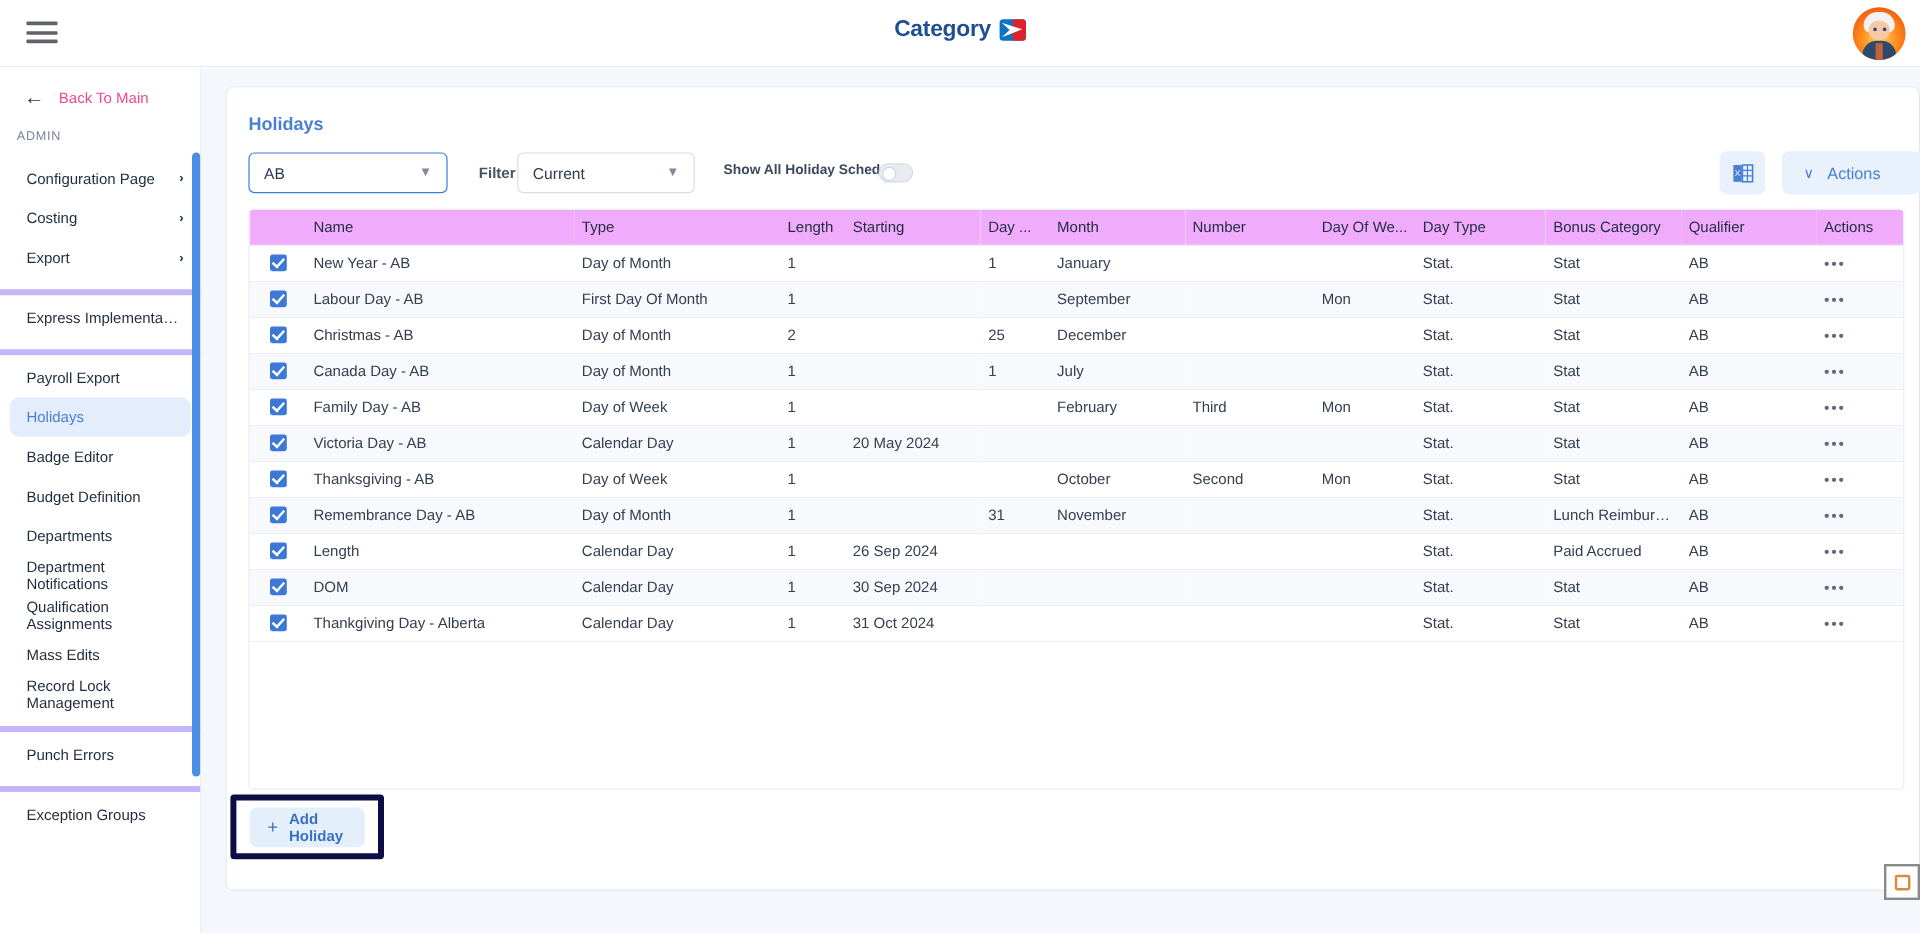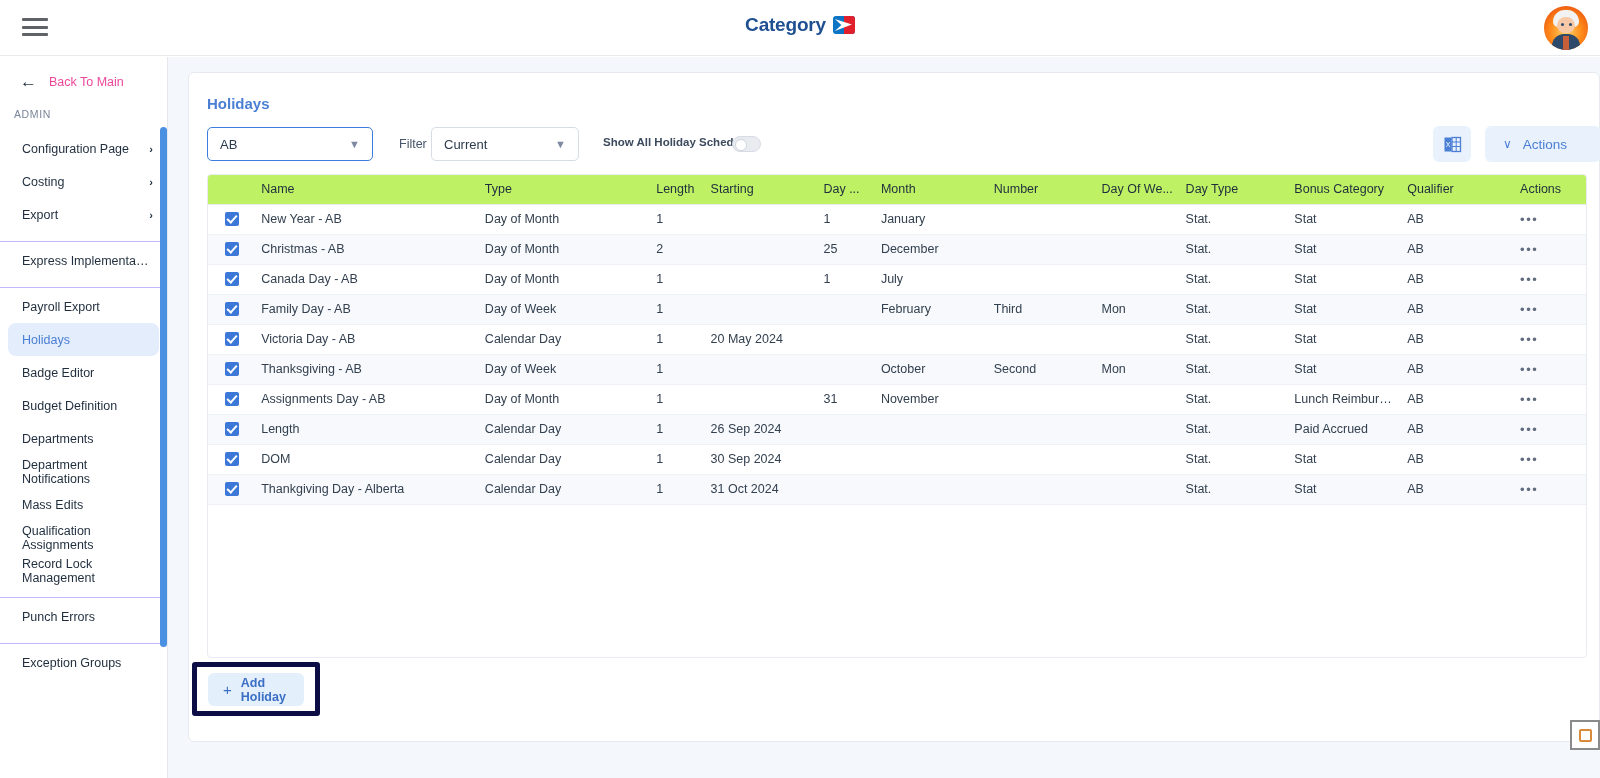--- a/index.html
+++ b/index.html
@@ -70,21 +70,21 @@
   .back-row {
     display: flex; align-items: center; gap: 12px;
     padding: 16px 0 14px 20px; cursor: pointer;
   }
   .back-arrow { font-size: 17px; color: #1f2d3d; line-height: 1; }
   .back-label { font-size: 12.5px; color: #ec4899; }
   .section-label {
     font-size: 10.5px; color: #7a8699; letter-spacing: 0.6px;
     padding: 4px 0 10px 14px; font-weight: normal;
   }
-  .nav-group { border-bottom: 1px solid #c4b5fd; padding: 2px 0 10px 0; }
+  .nav-group { border-bottom: 5px solid #c4b5fd; padding: 2px 0 10px 0; }
   .nav-group.last { border-bottom: none; }
   .nav-item {
     display: flex; align-items: center; justify-content: space-between;
     height: 33px; padding: 0 14px 0 22px; cursor: pointer;
     font-size: 12.5px; color: #1f2d3d;
   }
   .nav-item .chev { font-size: 11px; color: #1f2d3d; font-weight: bold; }
   .nav-item.active {
     background: #e3edfb; color: #4a7fd4; border-radius: 8px;
     margin: 0 8px 0 8px; padding-left: 14px;
@@ -115,21 +115,21 @@
   .toolbar { position: absolute; left: 207px; top: 127px; width: 1380px; height: 36px; }
   .select-box {
     position: absolute; height: 34px; border-radius: 5px; background: #fff;
     display: flex; align-items: center; justify-content: space-between;
     padding: 0 12px; font-size: 13px; color: #2b3a4d; cursor: pointer;
   }
   .select-box.primary { left: 0; top: 0; width: 166px; border: 1.6px solid #3b7ddd; }
   .select-box.secondary { left: 224px; top: 0; width: 148px; border: 1px solid #d6dde7; }
   .select-chev { color: #7e8aa0; font-size: 11px; }
   .filter-label {
-    position: absolute; left: 192px; top: 10px; font-size: 12.5px; color: #46546a;
+    position: absolute; left: 192px; top: 10px; font-size: 12.5px; color: #46546a; font-weight: bold;
   }
   .toggle-label {
     position: absolute; left: 396px; top: 9px; font-size: 11.5px;
     font-weight: bold; color: #3c4a5e;
   }
   .toggle {
     position: absolute; left: 525px; top: 9px; width: 29px; height: 16px;
     background: #e8ebf0; border: 1px solid #d7dce4; border-radius: 9px; cursor: pointer;
   }
   .toggle .knob {
@@ -150,21 +150,21 @@
   .actions-btn .chev { font-size: 12px; }
 
   
   .table-wrap {
     position: absolute; left: 207px; top: 174px; width: 1380px; height: 484px;
     border: 1px solid #e8ebf0; border-radius: 4px; overflow: hidden;
     background: #ffffff;
   }
   table { width: 100%; border-collapse: collapse; table-layout: fixed; }
   thead th {
-    background: #bef264; height: 29px; text-align: left;
+    background: #f0abfc; height: 29px; text-align: left;
     font-size: 12.5px; font-weight: normal; color: #1f2d3d;
     border-bottom: 1px solid #e8ebf0; padding: 0 6px;
     white-space: nowrap; overflow: hidden; text-overflow: ellipsis;
   }
   tbody td {
     height: 30px; font-size: 12.5px; color: #33404f; padding: 0 6px;
     border-bottom: 1px solid #eef1f5;
     white-space: nowrap; overflow: hidden; text-overflow: ellipsis;
   }
   tbody tr:nth-child(even) { background: #f7f9fc; }
@@ -284,24 +284,24 @@
     <div class="nav-item">
       <span class="lbl">Budget Definition</span>
     </div>
     <div class="nav-item">
       <span class="lbl">Departments</span>
     </div>
     <div class="nav-item">
       <span class="lbl">Department Notifications</span>
     </div>
     <div class="nav-item">
+      <span class="lbl">Qualification Assignments</span>
+    </div>
+    <div class="nav-item">
       <span class="lbl">Mass Edits</span>
-    </div>
-    <div class="nav-item">
-      <span class="lbl">Qualification Assignments</span>
     </div>
     <div class="nav-item">
       <span class="lbl">Record Lock Management</span>
     </div>
   </div>
 
   <div class="nav-group">
     <div class="nav-item">
       <span class="lbl">Punch Errors</span>
     </div>
@@ -397,20 +397,35 @@
           <td>January</td>
           <td></td>
           <td></td>
           <td>Stat.</td>
           <td>Stat</td>
           <td>AB</td>
           <td><span class="dots">•••</span></td>
         </tr>
         <tr>
           <td style="text-align: center;"><span class="cb"></span></td>
+          <td>Labour Day - AB</td>
+          <td>First Day Of Month</td>
+          <td>1</td>
+          <td></td>
+          <td></td>
+          <td>September</td>
+          <td></td>
+          <td>Mon</td>
+          <td>Stat.</td>
+          <td>Stat</td>
+          <td>AB</td>
+          <td><span class="dots">•••</span></td>
+        </tr>
+        <tr>
+          <td style="text-align: center;"><span class="cb"></span></td>
           <td>Christmas - AB</td>
           <td>Day of Month</td>
           <td>2</td>
           <td></td>
           <td>25</td>
           <td>December</td>
           <td></td>
           <td></td>
           <td>Stat.</td>
           <td>Stat</td>
@@ -472,21 +487,21 @@
           <td>October</td>
           <td>Second</td>
           <td>Mon</td>
           <td>Stat.</td>
           <td>Stat</td>
           <td>AB</td>
           <td><span class="dots">•••</span></td>
         </tr>
         <tr>
           <td style="text-align: center;"><span class="cb"></span></td>
-          <td>Assignments Day - AB</td>
+          <td>Remembrance Day - AB</td>
           <td>Day of Month</td>
           <td>1</td>
           <td></td>
           <td>31</td>
           <td>November</td>
           <td></td>
           <td></td>
           <td>Stat.</td>
           <td>Lunch Reimburs...</td>
           <td>AB</td>

